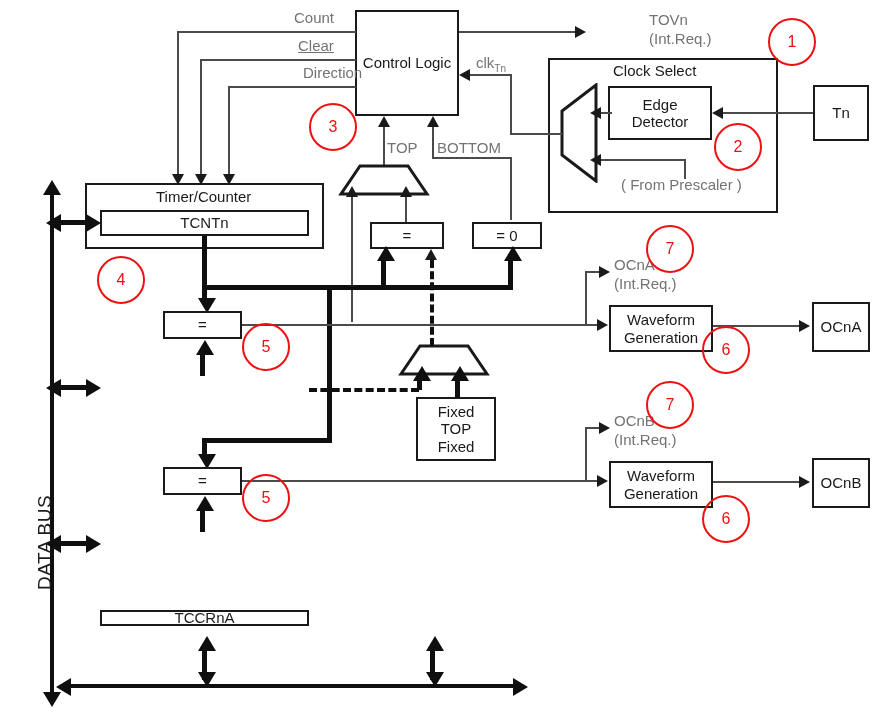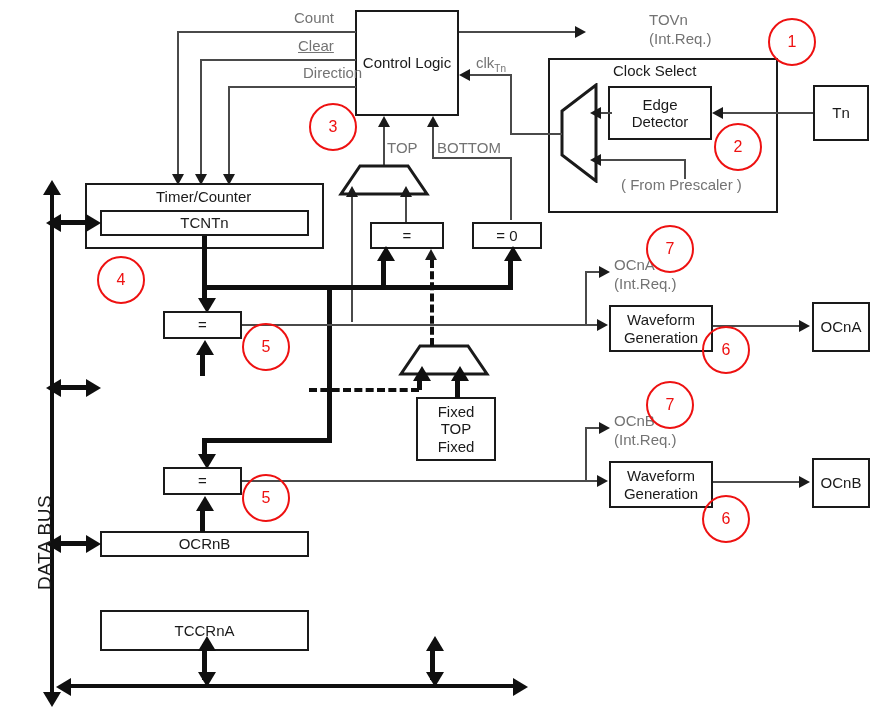--- a/index.html
+++ b/index.html
@@ -233,23 +233,20 @@
   <div class="ln bold v" style="left:455px;top:378px;height:20px;"></div>
   <div class="ar big up" style="left:451px;top:366px;"></div>
 
   <div class="dash h" style="left:309px;top:388px;width:110px;"></div>
   <div class="ln bold v" style="left:417px;top:378px;height:12px;"></div>
   <div class="ar big up" style="left:413px;top:366px;"></div>
 
   <div class="box" style="left:163px;top:467px;width:79px;height:28px;">
     <span>=</span>
   </div>
-  <div class="box" style="left:100px;top:531px;width:209px;height:26px;">
-    <span>OCRnB</span>
-  </div>
   <div class="ln bold v" style="left:200px;top:508px;height:24px;"></div>
   <div class="ar big up" style="left:196px;top:496px;"></div>
 
   <div class="ln bold h" style="left:56px;top:541px;width:36px;"></div>
   <div class="ar big left" style="left:46px;top:535px;"></div>
   <div class="ar big right" style="left:86px;top:535px;"></div>
 
   <div class="ln h" style="left:242px;top:480px;width:355px;"></div>
   <div class="ar right" style="left:597px;top:475px;"></div>
   <div class="ln v" style="left:585px;top:427px;height:54px;"></div>
@@ -263,21 +260,21 @@
   <div class="box" style="left:609px;top:461px;width:104px;height:47px;flex-direction:column;">
     <span>Waveform</span>
     <span>Generation</span>
   </div>
   <div class="ln h" style="left:713px;top:481px;width:86px;"></div>
   <div class="ar right" style="left:799px;top:476px;"></div>
   <div class="box" style="left:812px;top:458px;width:58px;height:50px;">
     <span>OCnB</span>
   </div>
 
-  <div class="box" style="left:100px;top:610px;width:209px;height:41px;text-align:right;">
+  <div class="box" style="left:100px;top:610px;width:209px;height:16px;text-align:right;">
     <span>TCCRnA</span>
   </div>
 
   <div class="ln bold v" style="left:202px;top:644px;height:36px;"></div>
   <div class="ar big up" style="left:198px;top:636px;"></div>
   <div class="ar big down" style="left:198px;top:672px;"></div>
 
   <div class="ln bold v" style="left:430px;top:644px;height:36px;"></div>
   <div class="ar big up" style="left:426px;top:636px;"></div>
   <div class="ar big down" style="left:426px;top:672px;"></div>

